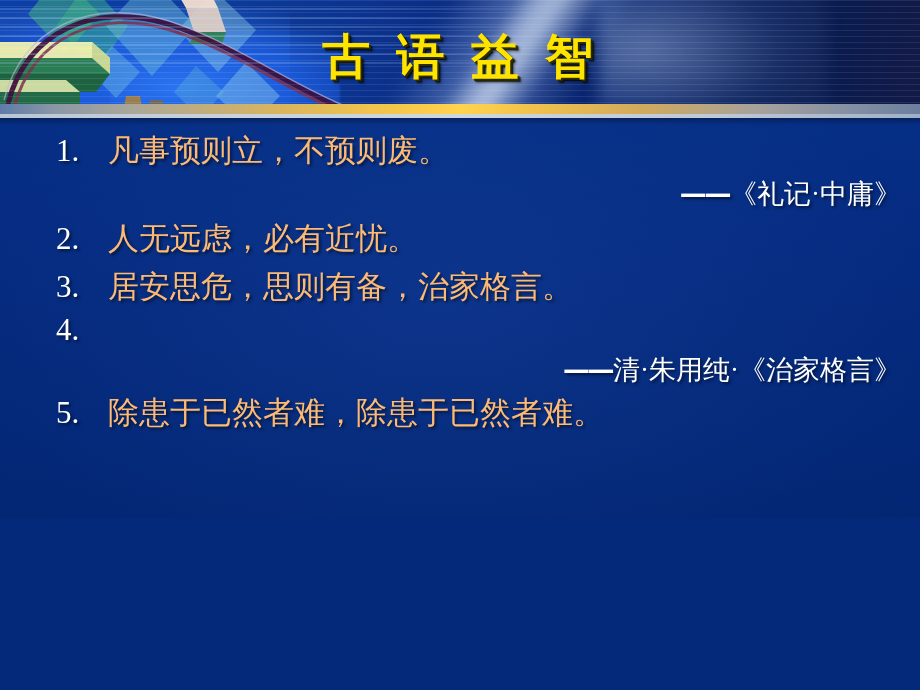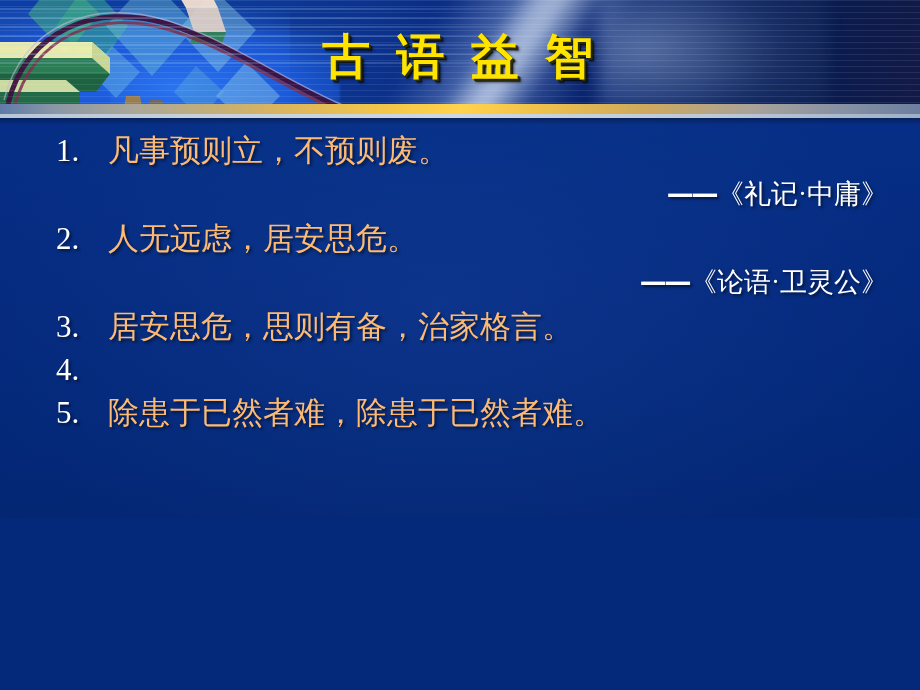--- a/index.html
+++ b/index.html
@@ -172,21 +172,21 @@
     text-shadow:2px 2px 3px rgba(0,0,0,0.55);
   }
   .quote {
     font-size:31px;
     color:#fdba74;
     white-space:nowrap;
     text-shadow:2px 2px 3px rgba(0,0,0,0.55);
   }
   .source {
     text-align:right;
-    padding-right:32px;
+    padding-right:19px;
     margin-top:4px;
     font-size:27px;
     color:#ffffff;
     white-space:nowrap;
     text-shadow:2px 2px 3px rgba(0,0,0,0.55);
   }
   .source .dash {
     font-family:"DejaVu Sans","Liberation Sans",sans-serif;
     font-weight:700;
     letter-spacing:-0.09em;
@@ -266,38 +266,38 @@
         <span class="quote">凡事预则立，不预则废。</span>
       </div>
       <div class="source">
         <span class="dash">——</span><span>《礼记·中庸》</span>
       </div>
     </div>
 
     <div class="item item-2">
       <div class="quote-row">
         <span class="num">2.</span>
-        <span class="quote">人无远虑，居安思危。</span>
-      </div>
-      <div class="source">
-        <span class="dash">——</span><span>《论语·卫灵公》</span>
+        <span class="quote">人无远虑，必有近忧。</span>
       </div>
     </div>
 
     <div class="item item-3">
       <div class="quote-row">
         <span class="num">3.</span>
         <span class="quote">居安思危，思则有备，治家格言。</span>
       </div>
     </div>
 
     <div class="item item-4">
       <div class="quote-row">
         <span class="num">4.</span>
       </div>
+      <div class="source">
+        <span class="dash">——</span><span>清·朱用纯·《治家格言》</span>
+      </div>
     </div>
 
     <div class="item item-5">
       <div class="quote-row">
         <span class="num">5.</span>
         <span class="quote">除患于已然者难，除患于已然者难。</span>
       </div>
     </div>
 
   </div>

